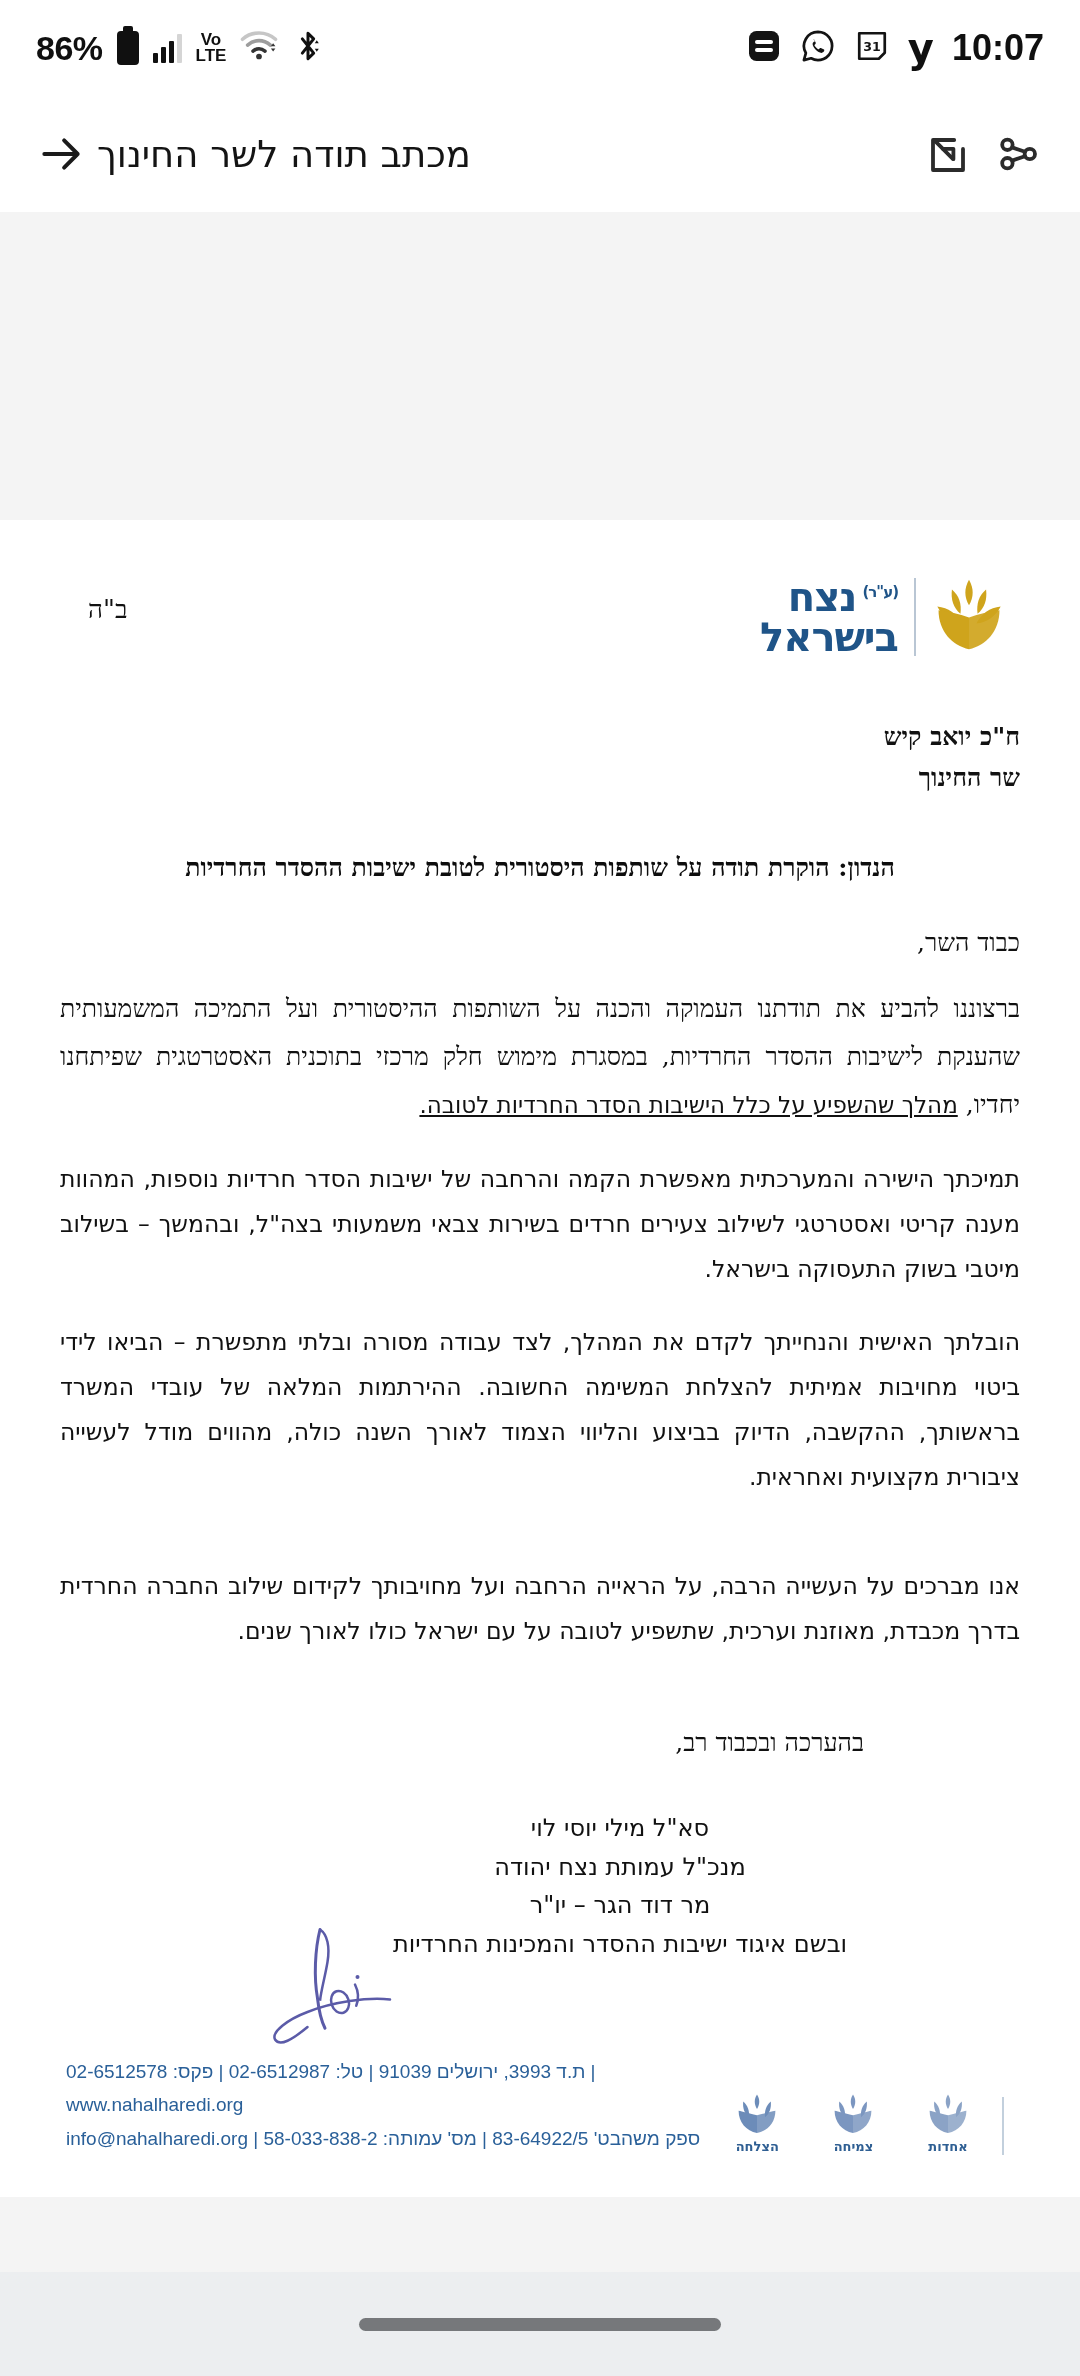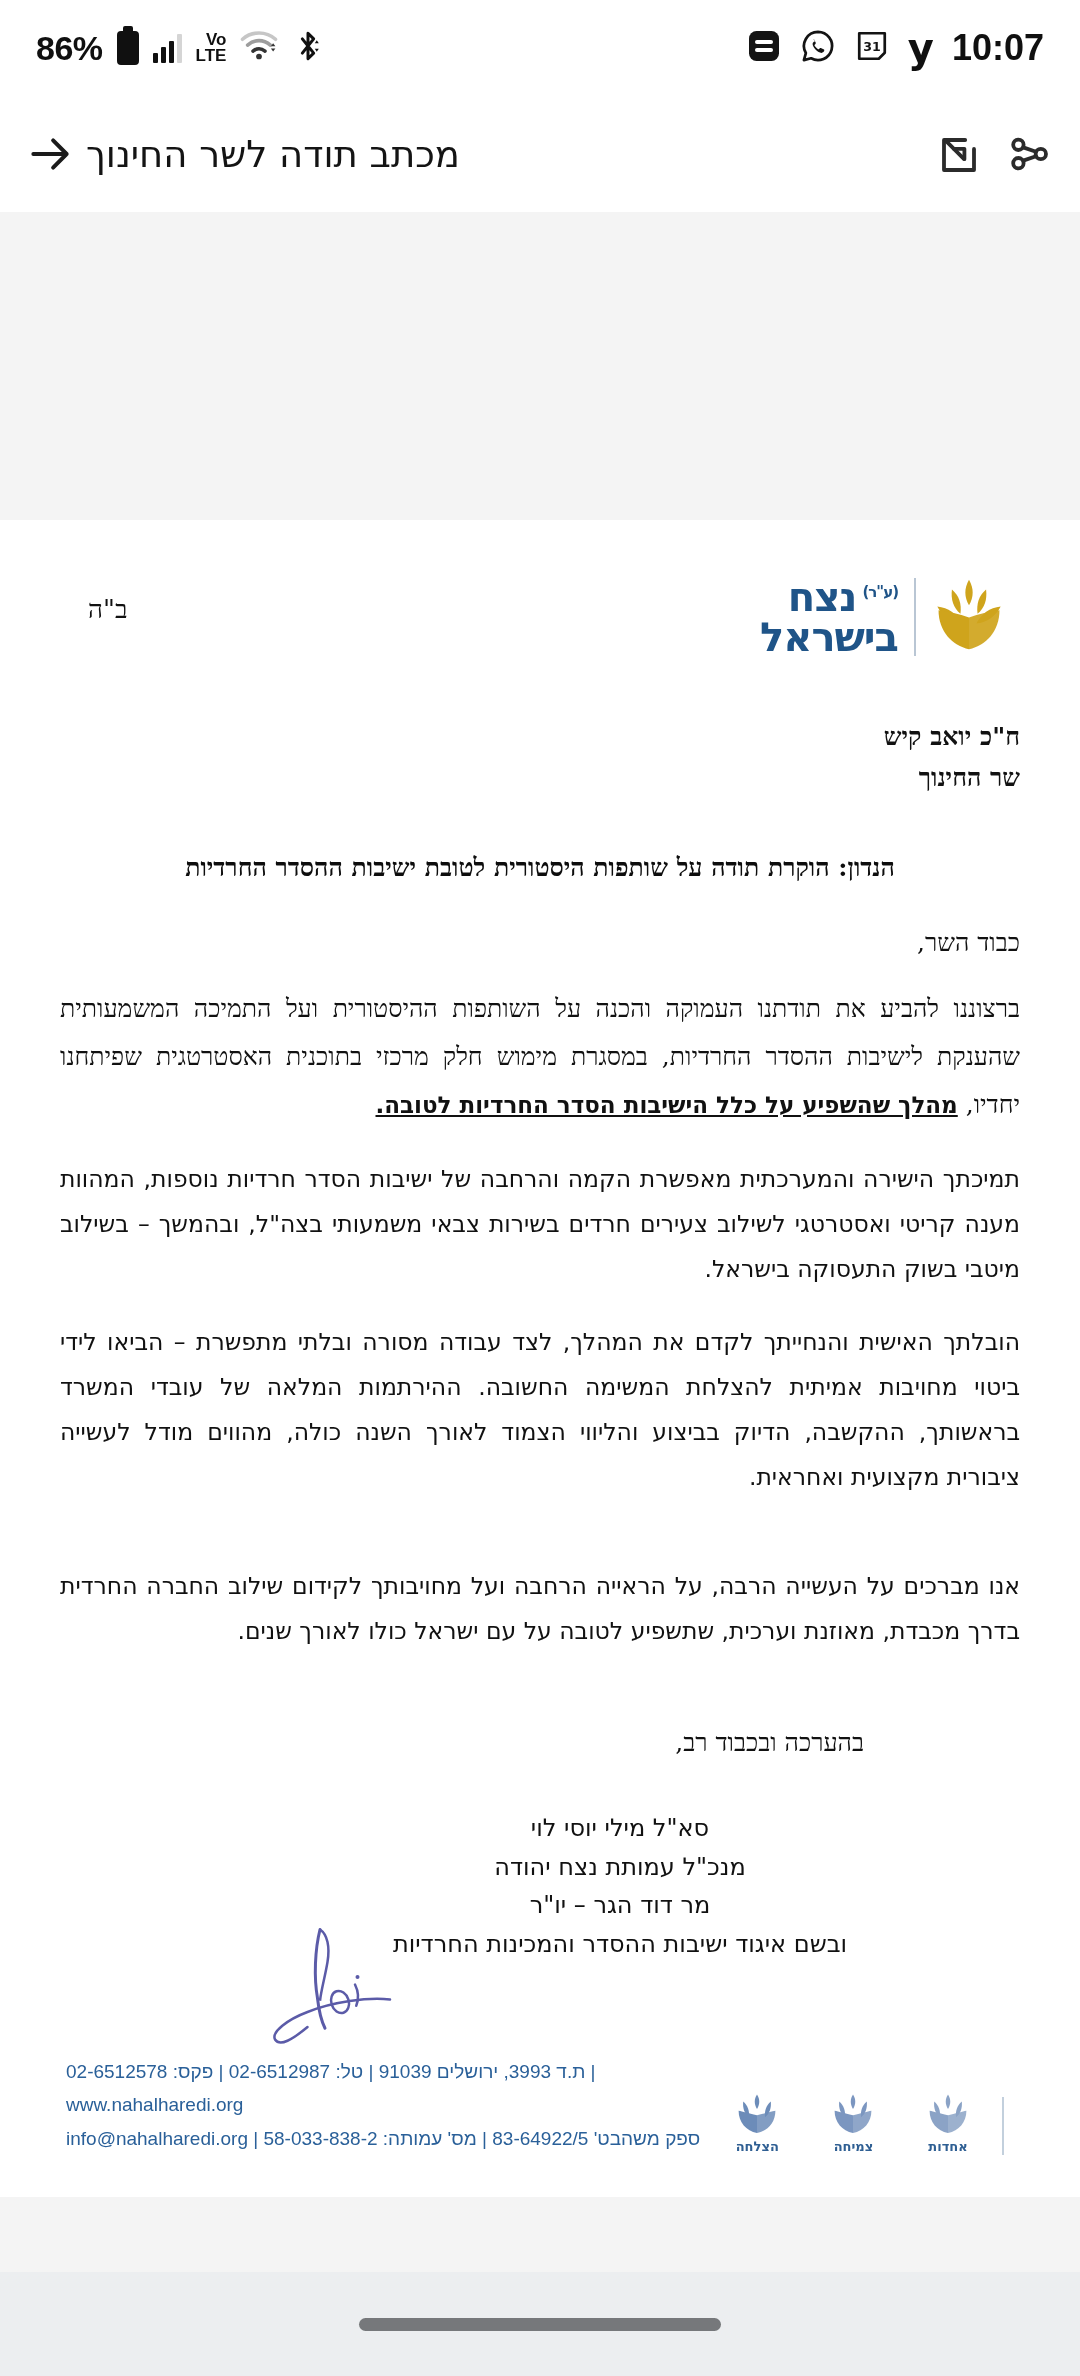--- a/index.html
+++ b/index.html
@@ -22,31 +22,31 @@
   .sb-right { display:flex; align-items:center; gap:18px; margin-left:auto; }
   .battery-pct { font-size:34px; font-weight:700; color:#101010; letter-spacing:-0.5px; }
   .battery-ico { width:22px; height:34px; border:3px solid #101010; border-radius:4px;
                  background:#101010; position:relative; }
   .battery-ico:after { content:""; position:absolute; top:-8px; left:50%; transform:translateX(-50%);
                  width:10px; height:5px; background:#101010; border-radius:2px 2px 0 0; }
   .bars { display:flex; align-items:flex-end; gap:3px; height:30px; }
   .bars i { display:block; width:5px; background:#101010; border-radius:1px; }
   .bars i:nth-child(1){height:10px}.bars i:nth-child(2){height:16px}
   .bars i:nth-child(3){height:22px}.bars i:nth-child(4){height:29px;background:#d5d5d5}
-  .volte { font-size:17px; font-weight:800; line-height:0.95; color:#101010; text-align:right; }
+  .volte { font-size:17px; font-weight:800; line-height:0.95; color:#101010; text-align:center; }
   .wifi-ico, .bt-ico { color:#101010; display:block; }
   .wifi-ico { opacity:.85; }
   .sb-ico { color:#121212; display:block; }
   .clock { font-size:36px; font-weight:600; color:#101010; letter-spacing:0px; }
   .ysign { font-size:40px; font-weight:700; color:#101010; font-family:"DejaVu Sans", sans-serif; line-height:0.8; }
 
   
   .appbar {
     position:absolute; top:96px; left:0; right:0; height:116px;
-    background:#ffffff; display:flex; align-items:center; padding:0 14px;
+    background:#ffffff; display:flex; align-items:center; padding:0 25px;
   }
   .appbar .title {
     font-size:37px; color:#141414; font-weight:400; margin-right:26px; white-space:nowrap;
     font-family:"DejaVu Sans", sans-serif;
   }
   .icon-btn { width:72px; height:72px; display:flex; align-items:center; justify-content:center; }
   .spacer { flex:1; }
 
   
   .docarea { position:absolute; top:212px; left:0; right:0; bottom:104px; background:#f4f4f4; }
@@ -75,21 +75,21 @@
   .addr .b { font-weight:700; }
   .subject {
     font-family:"DejaVu Serif", serif;
     font-weight:700; font-size:25px; margin-top:54px; text-align:center; color:#0d0d0d;
   }
   .salute { font-size:25px; margin-top:46px; }
   .para {
     font-size:25px; line-height:1.92; margin-top:28px; text-align:justify;
     text-align-last:right;
   }
-  .para u { text-decoration:underline; font-weight:700; font-family:"DejaVu Sans", sans-serif; font-size:23px; }
+  .para u { text-decoration:underline; font-weight:400; font-family:"DejaVu Sans", sans-serif; font-size:23px; }
   .para.sans { font-family:"DejaVu Sans", sans-serif; font-size:23.5px; }
   .closing { font-size:25px; margin-top:74px; padding-right:156px; }
   .signblock {
     margin-top:52px; font-family:"DejaVu Sans", sans-serif; font-size:24px;
     line-height:1.6; text-align:center; padding-right:40px; padding-left:200px;
   }
 
   .sig-wrap { position:relative; height:0; }
   .signature { position:absolute; right:600px; top:-56px; }
 

